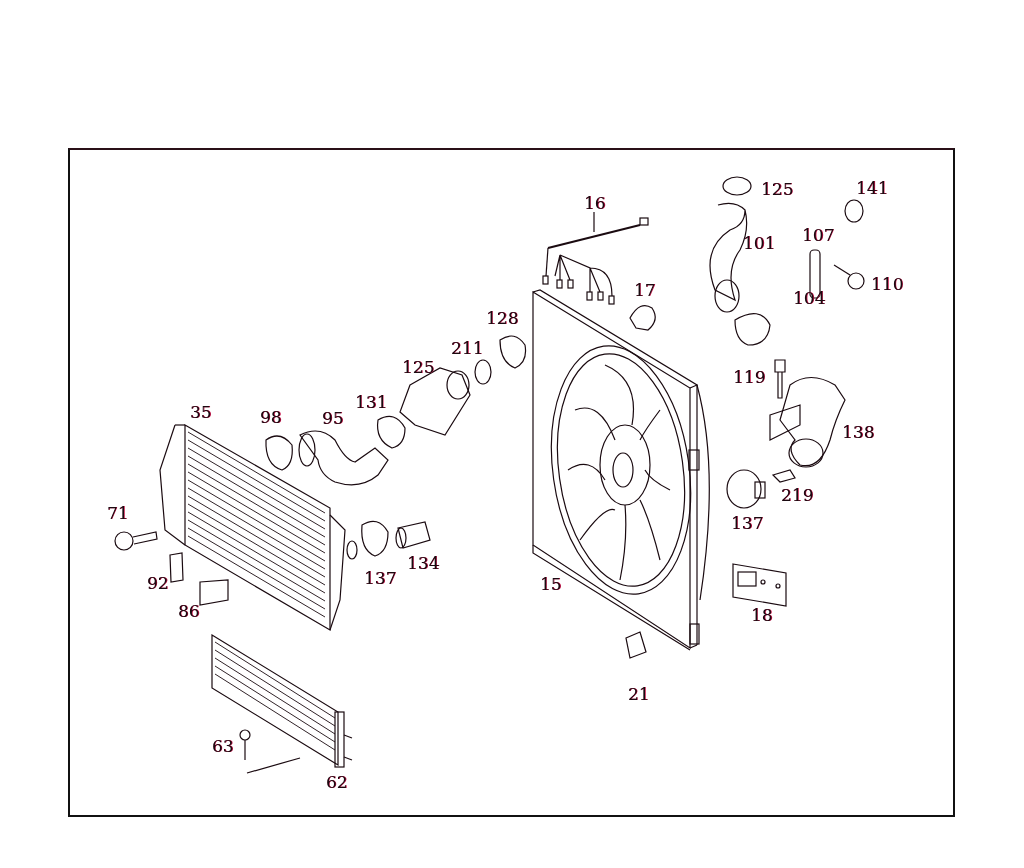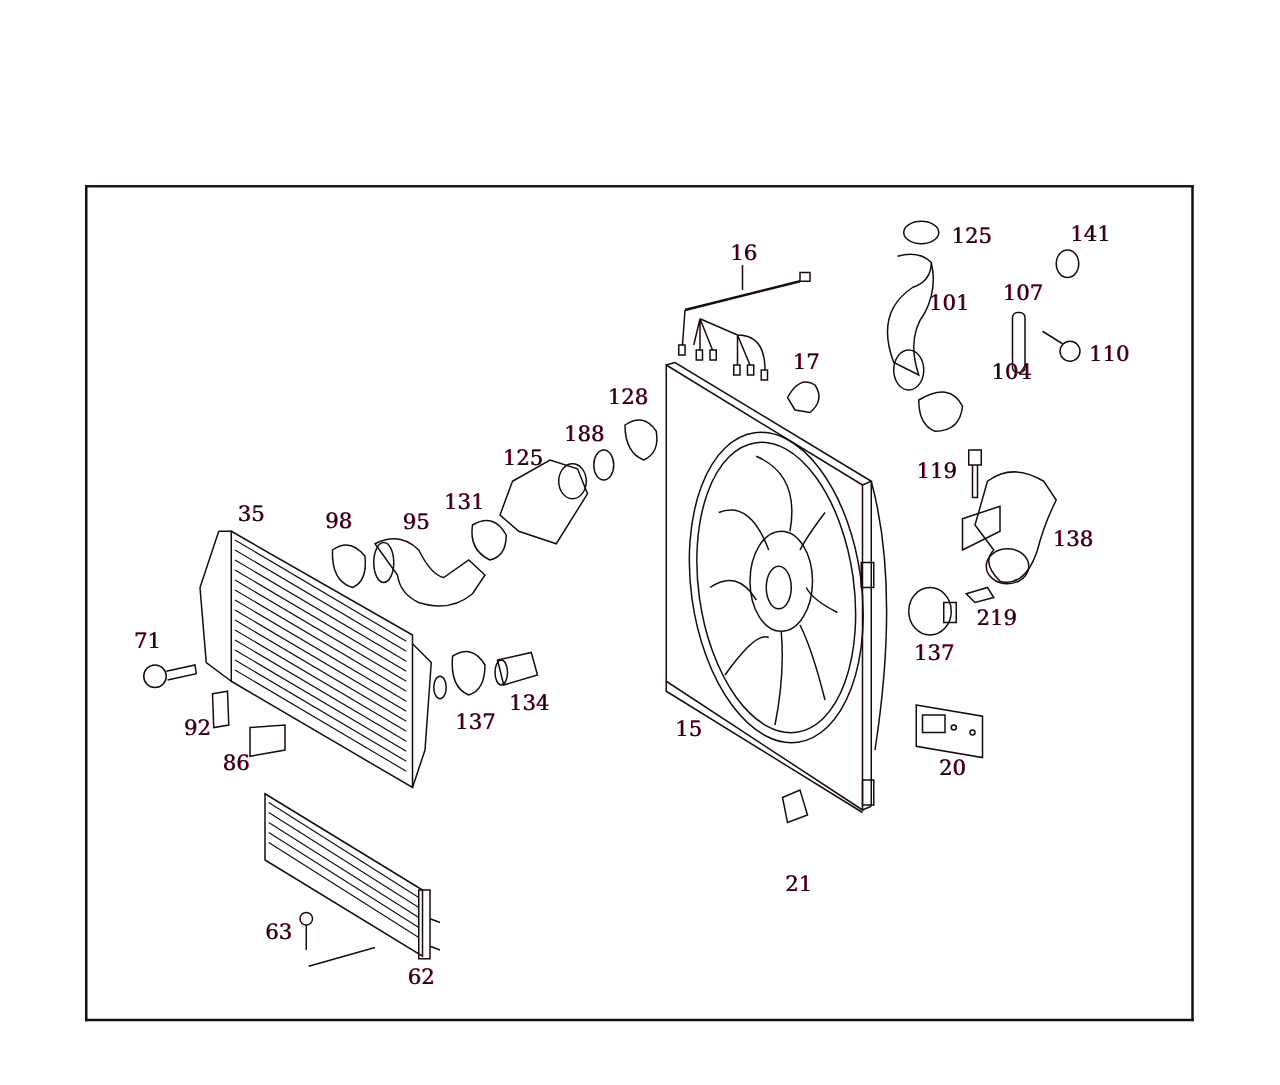--- a/index.html
+++ b/index.html
@@ -139,38 +139,38 @@
   </g>
 
   <circle cx="245" cy="735" r="5"></circle>
     <line x1="245" y1="740" x2="245" y2="760"></line>
   <polyline points="247,773 300,758"></polyline>
 </svg>
 
 <span class="lbl" style="left:540px;top:576px">15</span>
 <span class="lbl" style="left:584px;top:195px">16</span>
 <span class="lbl" style="left:634px;top:282px">17</span>
-<span class="lbl" style="left:751px;top:607px">20</span>
-<span class="lbl" style="left:628px;top:700px">21</span>
+<span class="lbl" style="left:751px;top:607px">18</span>
+<span class="lbl" style="left:628px;top:686px">21</span>
 <span class="lbl" style="left:326px;top:774px">62</span>
 <span class="lbl" style="left:212px;top:738px">63</span>
 <span class="lbl" style="left:190px;top:404px">35</span>
 <span class="lbl" style="left:178px;top:603px">86</span>
 <span class="lbl" style="left:107px;top:505px">71</span>
 <span class="lbl" style="left:147px;top:575px">92</span>
 <span class="lbl" style="left:322px;top:410px">95</span>
 <span class="lbl" style="left:260px;top:409px">98</span>
 <span class="lbl" style="left:743px;top:235px">101</span>
 <span class="lbl" style="left:761px;top:181px">125</span>
 <span class="lbl" style="left:793px;top:290px">104</span>
 <span class="lbl" style="left:802px;top:227px">107</span>
 <span class="lbl" style="left:871px;top:276px">110</span>
 <span class="lbl" style="left:842px;top:424px">138</span>
 <span class="lbl" style="left:733px;top:369px">119</span>
 <span class="lbl" style="left:781px;top:487px">219</span>
 <span class="lbl" style="left:402px;top:359px">125</span>
-<span class="lbl" style="left:451px;top:340px">188</span>
+<span class="lbl" style="left:451px;top:340px">211</span>
 <span class="lbl" style="left:486px;top:310px">128</span>
 <span class="lbl" style="left:355px;top:394px">131</span>
 <span class="lbl" style="left:407px;top:555px">134</span>
 <span class="lbl" style="left:364px;top:570px">137</span>
 <span class="lbl" style="left:731px;top:515px">137</span>
 <span class="lbl" style="left:856px;top:180px">141</span>
 
 </body></html>

